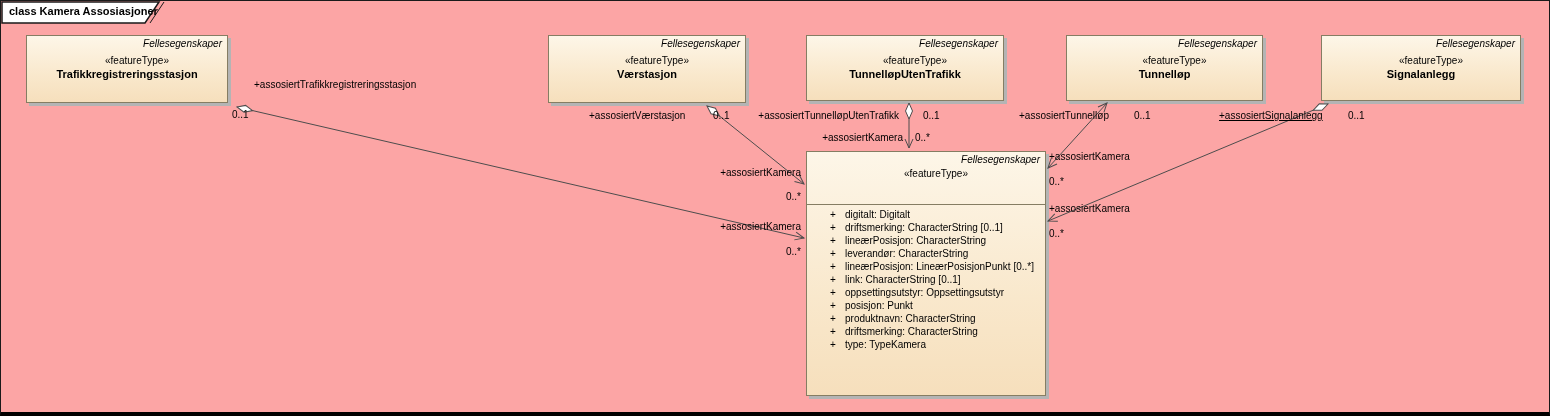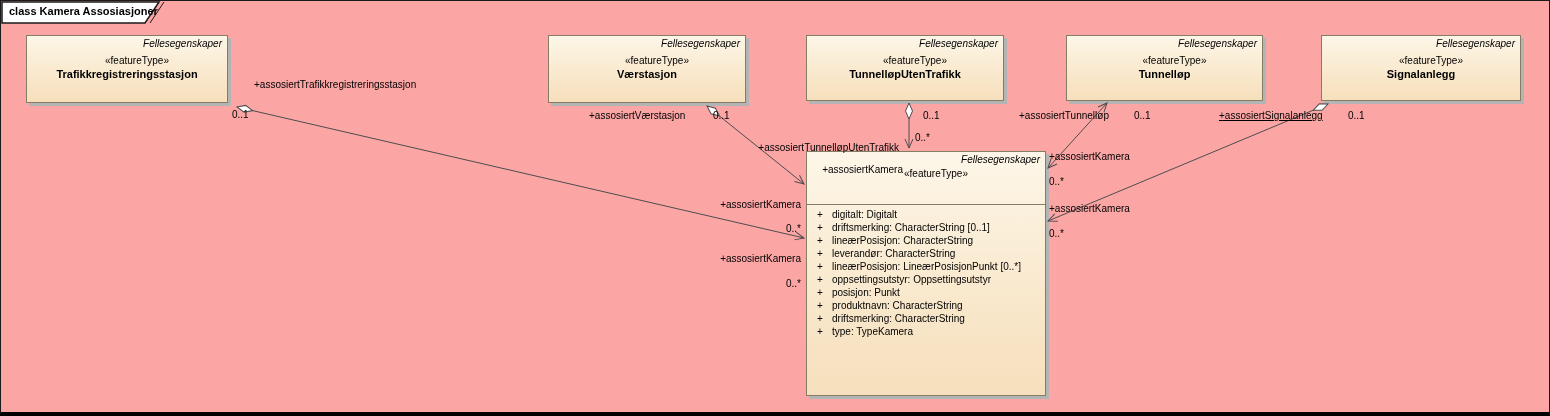--- a/index.html
+++ b/index.html
@@ -14,24 +14,24 @@
     border:1px solid #857d63;
     box-shadow:3px 3px 0 #b4b4b4;
     z-index:1;
   }
   .pkg{display:block;text-align:right;font-style:italic;font-size:10px;padding:2px 5px 0 0;white-space:nowrap;}
   .stereo{display:block;text-align:center;font-size:10px;margin-top:6px;white-space:nowrap;padding-left:20px;}
   .clsname{display:block;text-align:center;font-size:11px;font-weight:bold;margin-top:2px;white-space:nowrap;}
   .kam-header{height:53px;border-bottom:1px solid #857d63;box-sizing:border-box;}
   .kam-header .stereo{margin-top:3px;}
   .attr-list{padding-top:3px;}
-  .attr-row{font-size:10px;line-height:13px;white-space:nowrap;padding-left:10px;}
+  .attr-row{font-size:10px;line-height:13px;white-space:nowrap;padding-left:23px;}
   .attr-row .vis{display:inline-block;width:15px;}
   .edge-label{position:absolute;font-size:10px;line-height:11px;white-space:nowrap;z-index:3;}
-  .r{text-align:right;margin-top:32px;}
+  .r{text-align:right;}
   #wires{position:absolute;left:0;top:0;z-index:2;pointer-events:none;}
   #tab-title{position:absolute;left:8px;top:4px;font-size:11px;font-weight:bold;z-index:3;white-space:nowrap;}
 </style>
 </head>
 <body>
 
 <div id="diagram">
 
   <svg id="wires" width="1550" height="416">
     <defs>
@@ -96,20 +96,21 @@
     <div class="kam-header">
       <span class="pkg">Fellesegenskaper</span>
       <span class="stereo">«featureType»</span>
     </div>
     <div class="attr-list">
       <div class="attr-row"><span class="vis">+</span><span>digitalt: Digitalt</span></div>
       <div class="attr-row"><span class="vis">+</span><span>driftsmerking: CharacterString [0..1]</span></div>
       <div class="attr-row"><span class="vis">+</span><span>lineærPosisjon: CharacterString</span></div>
       <div class="attr-row"><span class="vis">+</span><span>leverandør: CharacterString</span></div>
       <div class="attr-row"><span class="vis">+</span><span>lineærPosisjon: LineærPosisjonPunkt [0..*]</span></div>
+      <div class="attr-row"><span class="vis">+</span><span>link: CharacterString [0..1]</span></div>
       <div class="attr-row"><span class="vis">+</span><span>oppsettingsutstyr: Oppsettingsutstyr</span></div>
       <div class="attr-row"><span class="vis">+</span><span>posisjon: Punkt</span></div>
       <div class="attr-row"><span class="vis">+</span><span>produktnavn: CharacterString</span></div>
       <div class="attr-row"><span class="vis">+</span><span>driftsmerking: CharacterString</span></div>
       <div class="attr-row"><span class="vis">+</span><span>type: TypeKamera</span></div>
     </div>
   </div>
 
   <div class="edge-label" style="left:233px;top:78px;margin-left:20px;">+assosiertTrafikkregistreringsstasjon</div>
   <div class="edge-label" style="left:231px;top:108px;">0..1</div>

